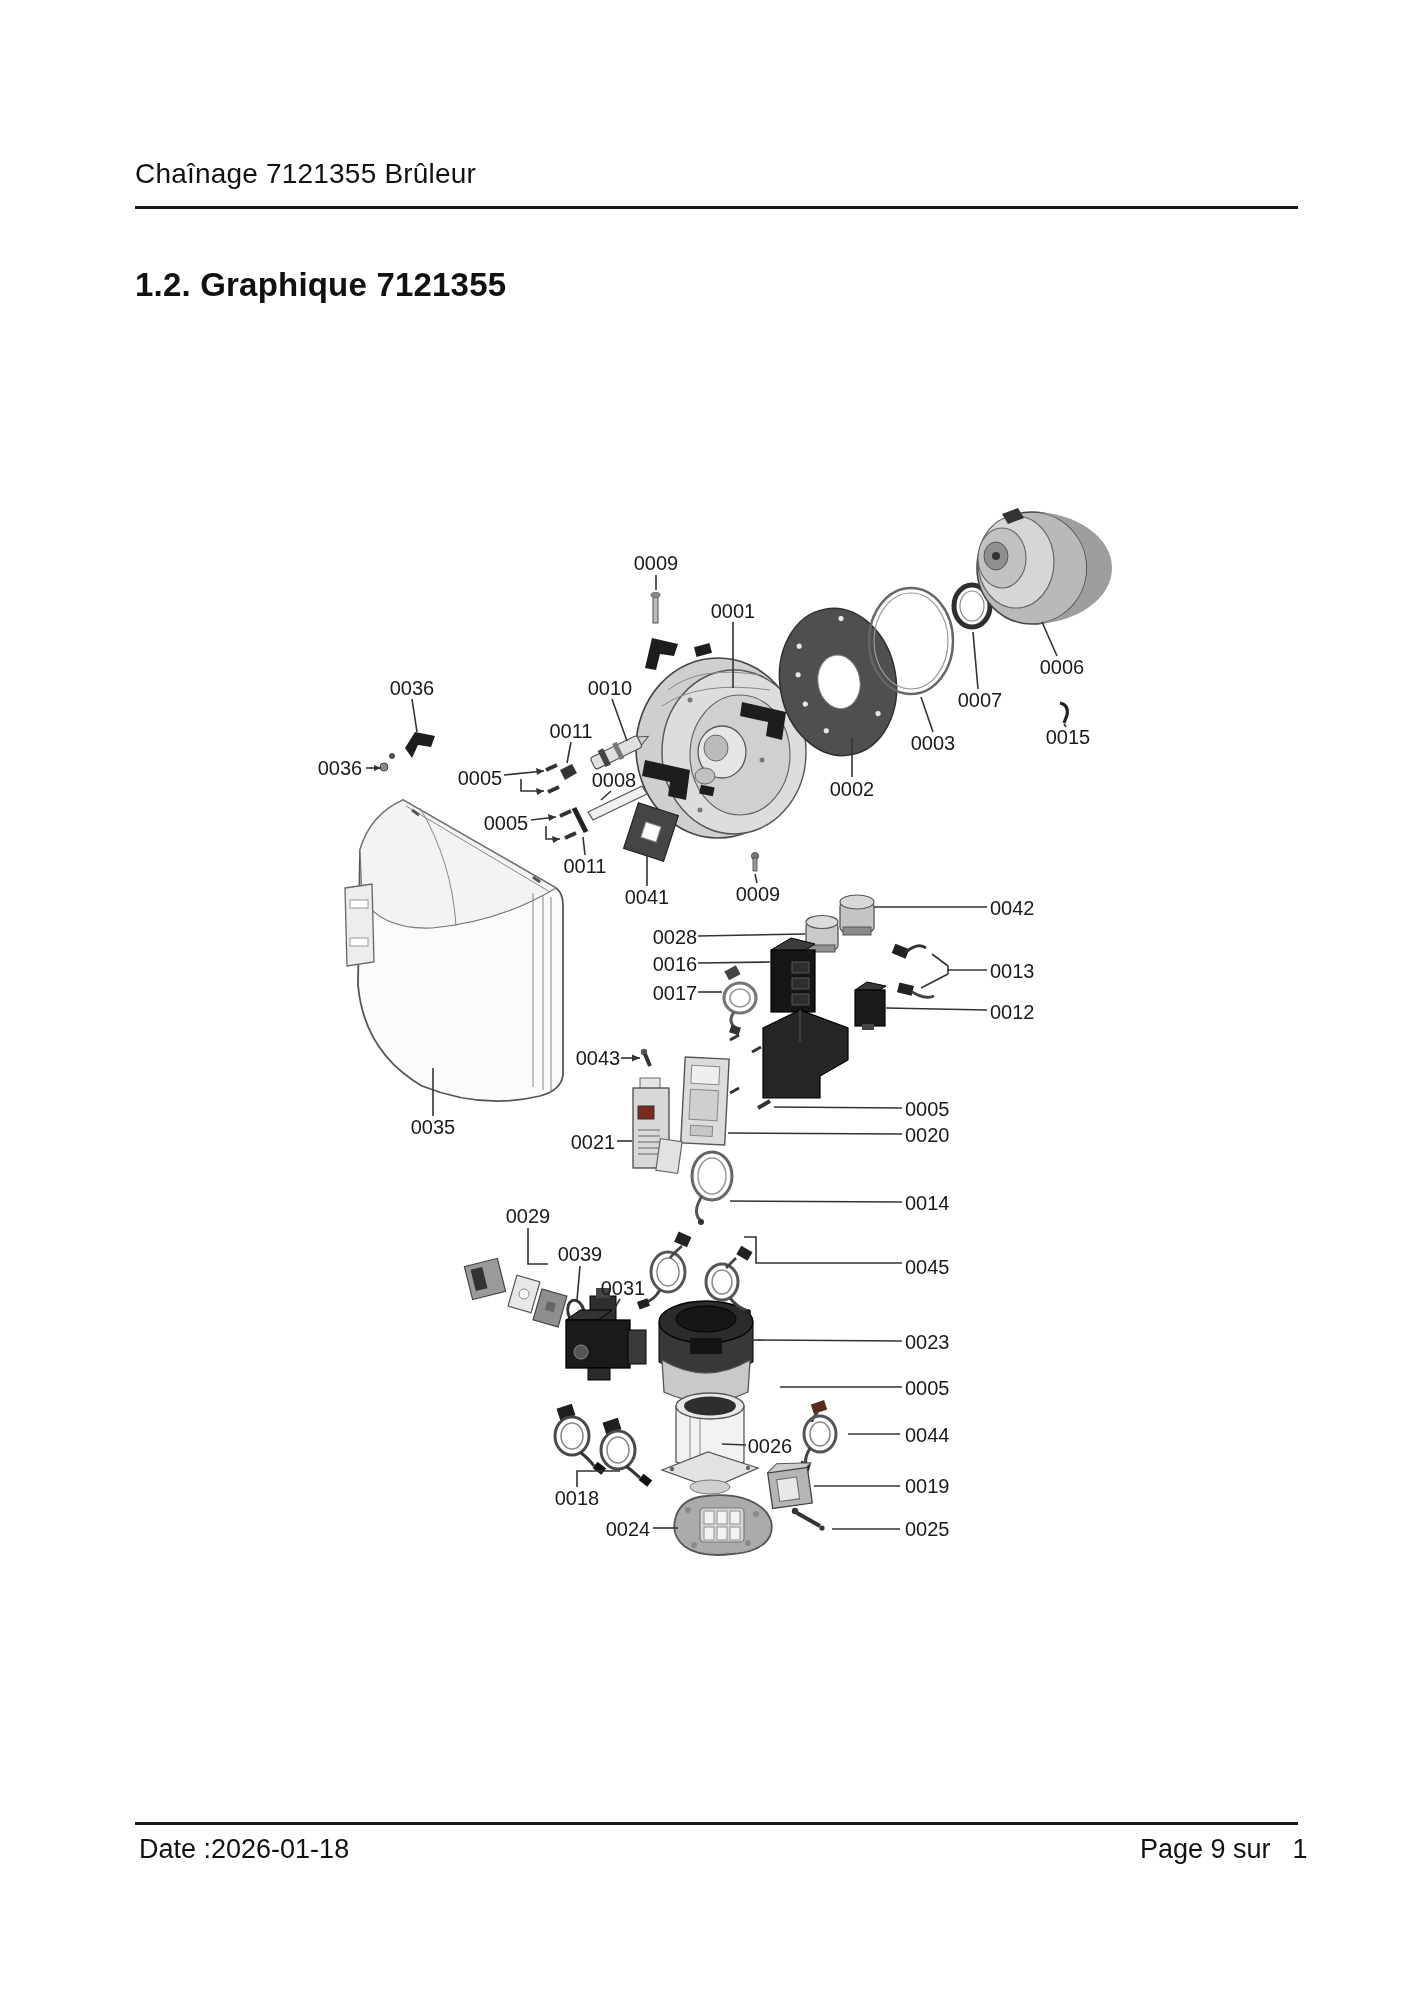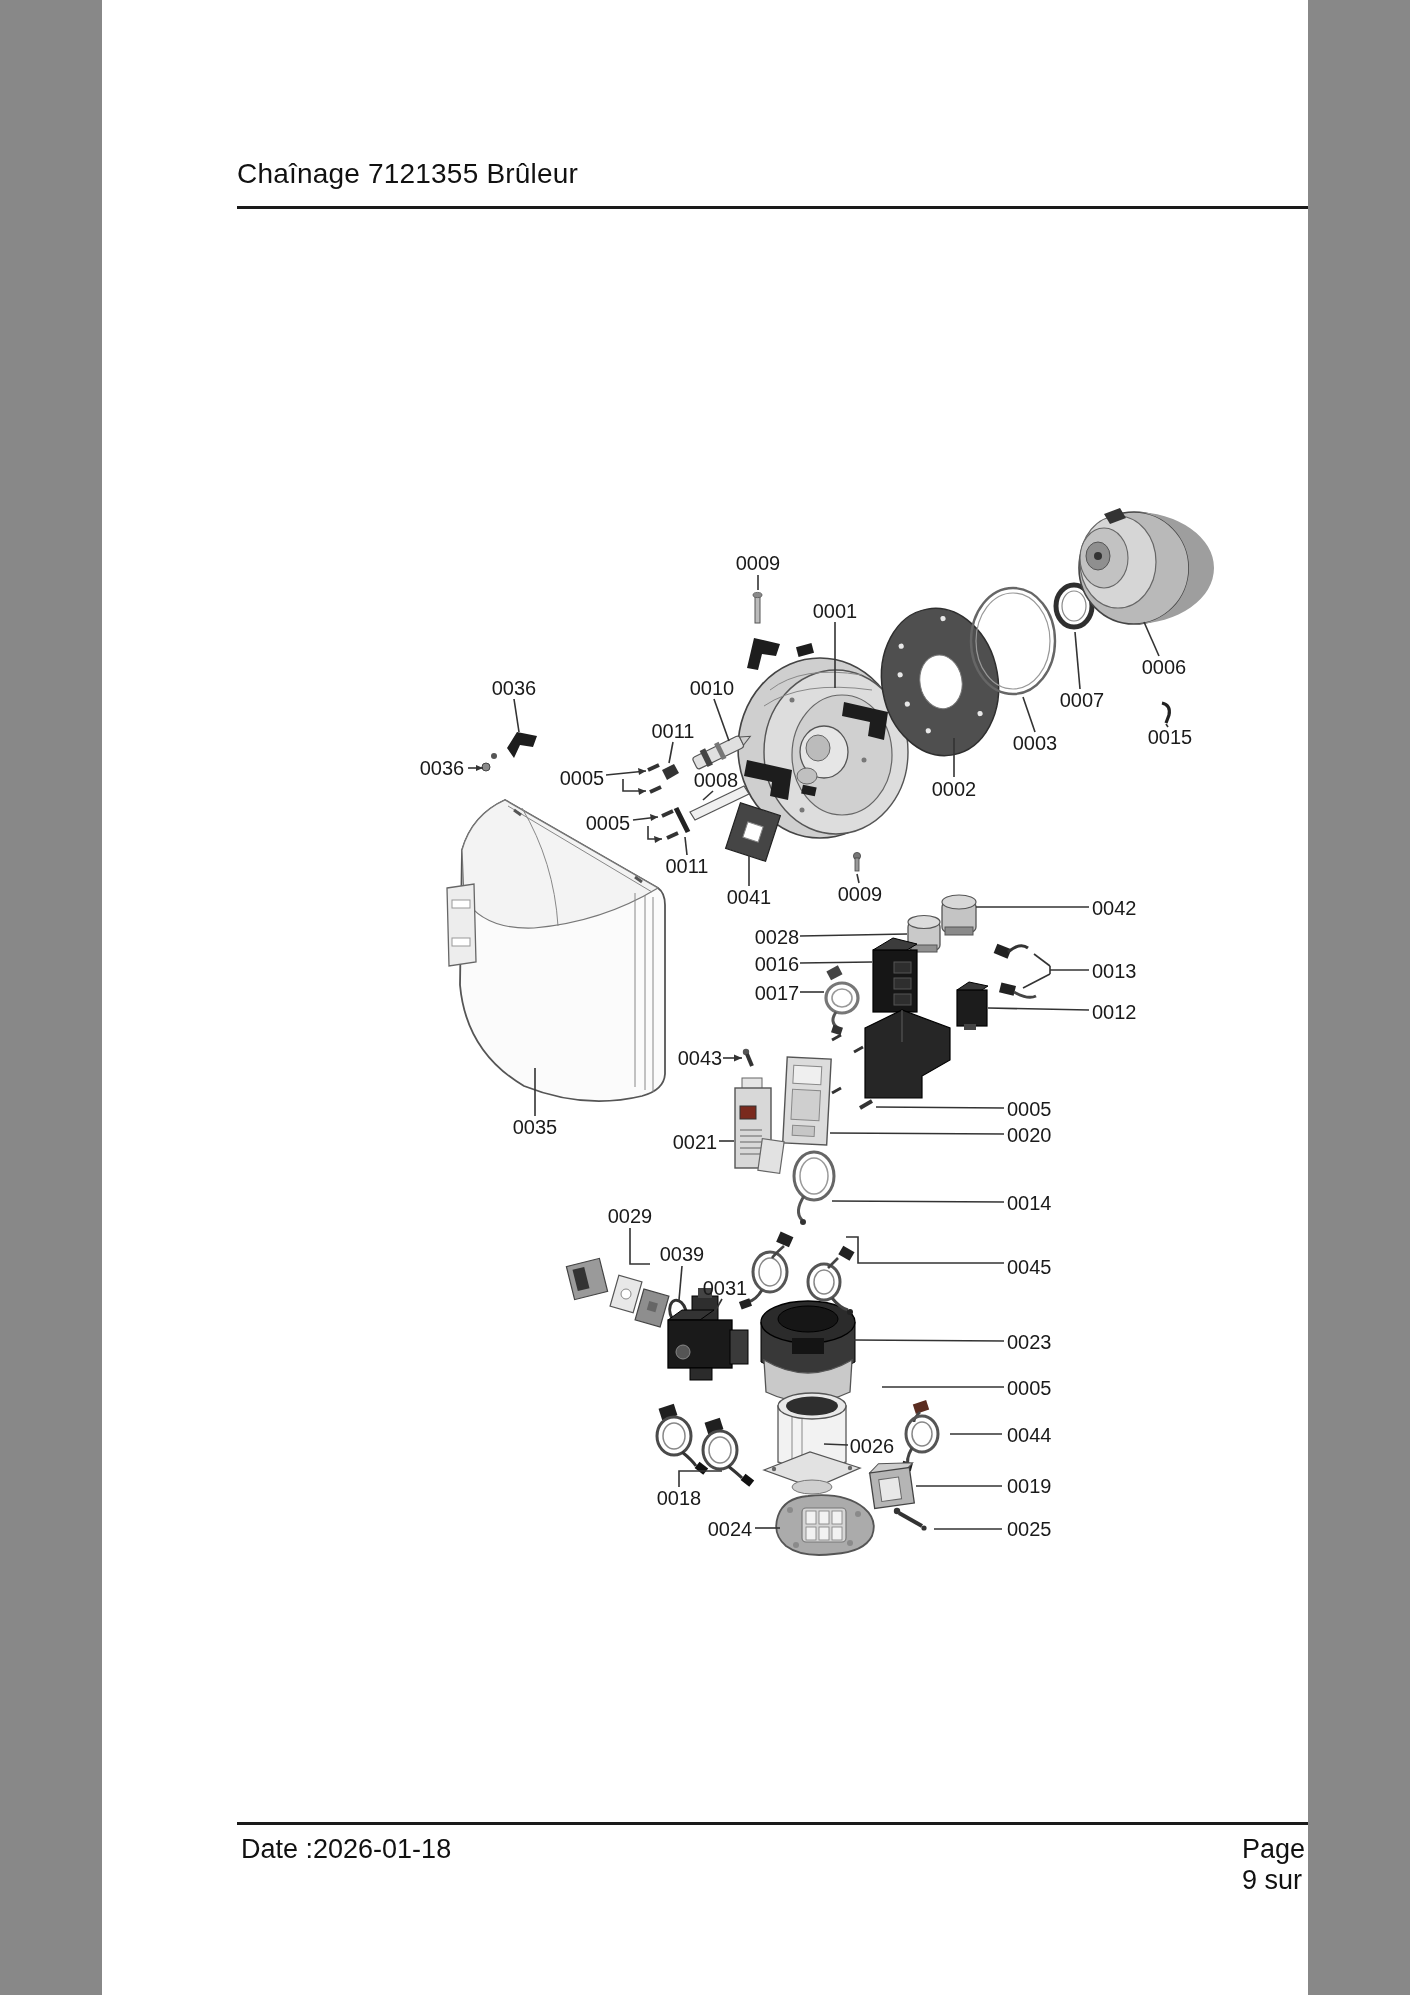--- a/index.html
+++ b/index.html
@@ -1,17 +1,17 @@
 <!DOCTYPE html>
 <html><head>
 <meta charset="utf-8">
 <style>
   html,body{margin:0;padding:0;background:#888;}
   .page{
-    position:relative;width:1206px;height:1995px;background:#ffffff;
+    position:relative;width:1410px;height:1995px;background:#ffffff;
     font-family:"Liberation Sans",sans-serif;color:#111;overflow:hidden;
     margin:0 auto;
   }
   .abs{position:absolute;}
   .header-title{left:135px;top:158px;font-size:28px;letter-spacing:0.2px;}
   .header-rule{left:135px;top:206px;width:1163px;height:3px;background:#1a1a1a;}
   .section-title{left:135px;top:266px;font-size:33px;font-weight:bold;letter-spacing:0.2px;}
   .footer-rule{left:135px;top:1822px;width:1163px;height:3px;background:#1a1a1a;}
   .footer-date{left:139px;top:1834px;font-size:27px;}
   .footer-page{left:1140px;top:1834px;font-size:27px;display:flex;gap:22px;}
@@ -20,20 +20,21 @@
   .ld{stroke:#333;stroke-width:1.6;fill:none;}
   .thin{stroke:#888;stroke-width:1;fill:none;}
 </style>
 </head>
 <body>
 
 <div class="page">
 
   <div class="abs header-title">Chaînage 7121355 Brûleur</div>
   <div class="abs header-rule"></div>
+  <div class="abs section-title">1.2. Graphique 7121355</div>
 
   <svg class="diagram" viewBox="0 0 1410 1995">
 
     <g>
       <path d="M403,800 Q370,815 360,850 L358,985 Q364,1052 422,1086 Q482,1110 540,1096 Q562,1090 563,1074 L563,905 Q563,893 556,888 Z" fill="#fbfbfb" stroke="#555" stroke-width="1.8"></path>
       <path d="M403,800 L556,888 Q500,922 432,928 Q382,930 362,898 L360,850 Q370,815 403,800 Z" fill="#f3f3f3" stroke="#777" stroke-width="1.2"></path>
       <path d="M420,808 Q452,862 456,926" class="thin"></path>
       <path d="M406,806 L550,892" class="thin"></path>
       <line x1="533" y1="893" x2="533" y2="1087" class="thin"></line>
       <line x1="543" y1="895" x2="543" y2="1090" class="thin"></line>

